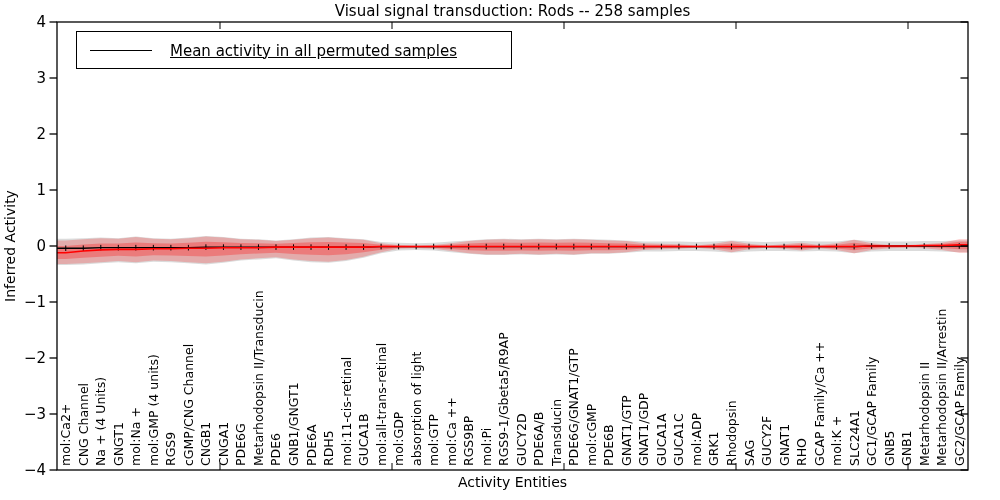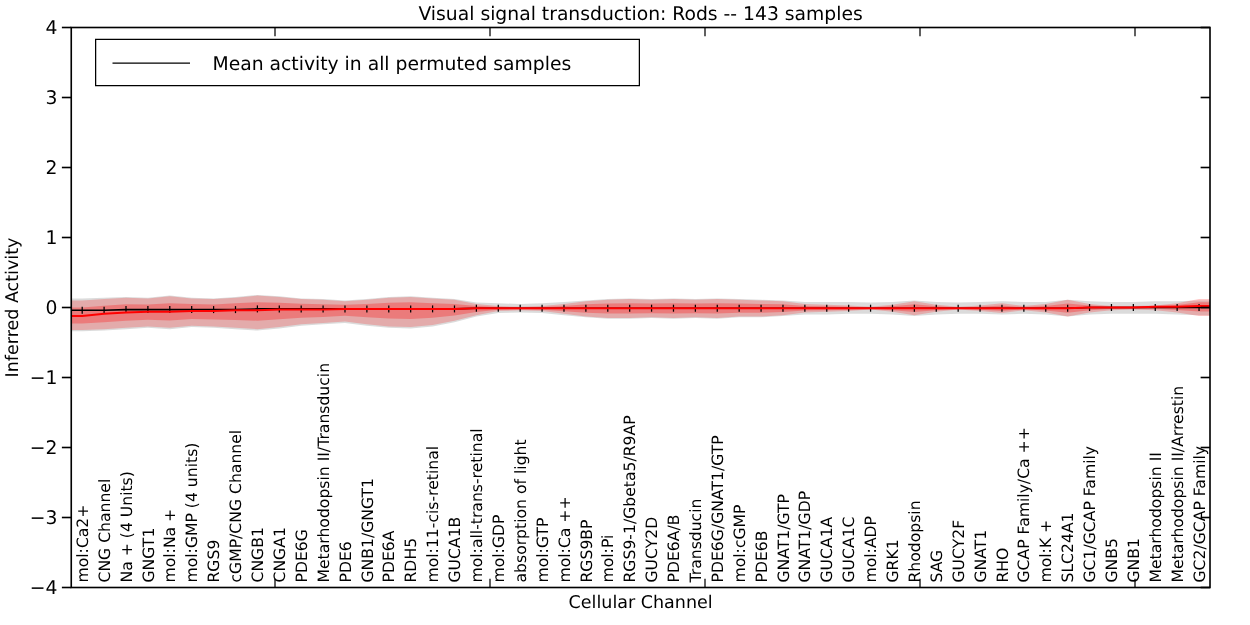--- a/index.html
+++ b/index.html
@@ -7,32 +7,32 @@
           font-family:"DejaVu Sans","Liberation Sans",sans-serif;color:#000;overflow:hidden;}
   .title{position:absolute;left:57px;width:911px;top:2px;text-align:center;
          font-size:15px;white-space:nowrap;}
   .ylabel{position:absolute;left:10px;top:246px;transform:translate(-50%,-50%) rotate(-90deg);
           font-size:14px;white-space:nowrap;}
   .xlabel{position:absolute;left:57px;width:911px;top:474px;text-align:center;font-size:14px;}
   .legend{position:absolute;left:76px;top:31px;width:434px;background:#ffffff;
           border:1.6px solid #000;z-index:2;padding:5px 0 4px 0;}
   .legend-row{display:flex;align-items:center;height:27px;}
   .legend-sample{width:62px;height:0;border-top:1.7px solid #000;margin:0 18px 0 13px;flex:0 0 auto;}
-  .legend-label{font-size:15px;white-space:nowrap;}
+  .legend-label{font-size:15px;white-space:nowrap;text-decoration:underline;}
   svg.plot{position:absolute;left:0;top:0;z-index:1;}
   text.ytick{font-size:15px;font-family:"DejaVu Sans","Liberation Sans",sans-serif;}
   text.xcat{font-size:12.5px;font-family:"DejaVu Sans","Liberation Sans",sans-serif;}
 </style>
 </head>
 <body>
 
 <div class="figure">
-  <div class="title">Visual signal transduction: Rods -- 143 samples</div>
+  <div class="title">Visual signal transduction: Rods -- 258 samples</div>
   <div class="ylabel">Inferred Activity</div>
-  <div class="xlabel">Cellular Channel</div>
+  <div class="xlabel">Activity Entities</div>
 
   <div class="legend">
     <div class="legend-row">
       <span class="legend-sample" id="legend-sample-0" style="border-top-color: rgb(0, 0, 0);"></span>
       <span class="legend-label">Mean activity in all permuted samples</span>
     </div>
   </div>
 
   <svg class="plot" id="plot" width="1000" height="500" viewBox="0 0 1000 500">
       <path d="M57,238.72 L65.75961538461539,238.72 L83.27884615384616,238.16 L100.79807692307693,237.6 L118.3173076923077,238.16 L135.83653846153845,236.48 L153.35576923076923,238.16 L170.875,238.72 L188.39423076923077,237.6 L205.91346153846155,235.92 L223.43269230769232,237.04 L240.9519230769231,238.72 L258.47115384615387,239.28 L275.99038461538464,240.4 L293.50961538461536,239.28 L311.0288461538462,237.6 L328.54807692307696,237.04 L346.0673076923077,238.16 L363.58653846153845,239.28 L381.1057692307692,242.08 L398.625,242.64 L416.1442307692308,243.2 L433.66346153846155,242.64 L451.1826923076923,241.52 L468.7019230769231,240.4 L486.22115384615387,239.28 L503.74038461538464,238.72 L521.2596153846155,239.28 L538.7788461538462,238.72 L556.2980769230769,239.28 L573.8173076923077,238.72 L591.3365384615385,239.28 L608.8557692307693,239.84 L626.375,240.4 L643.8942307692308,241.52 L661.4134615384615,241.52 L678.9326923076924,241.52 L696.4519230769231,242.08 L713.9711538461539,241.52 L731.4903846153846,240.4 L749.0096153846155,241.52 L766.5288461538462,242.08 L784.0480769230769,241.52 L801.5673076923077,240.96 L819.0865384615385,241.52 L836.6057692307693,241.52 L854.125,239.84 L871.6442307692308,240.96 L889.1634615384615,241.52 L906.6826923076924,241.52 L924.2019230769231,240.96 L941.7211538461539,240.96 L959.2403846153846,240.4 L968,240.4 L968,252.16 L959.2403846153846,252.16 L941.7211538461539,251.6 L924.2019230769231,251.04 L906.6826923076924,251.04 L889.1634615384615,251.04 L871.6442307692308,251.6 L854.125,253.28 L836.6057692307693,251.6 L819.0865384615385,251.04 L801.5673076923077,251.6 L784.0480769230769,251.04 L766.5288461538462,251.04 L749.0096153846155,251.6 L731.4903846153846,252.72 L713.9711538461539,251.6 L696.4519230769231,251.04 L678.9326923076924,251.04 L661.4134615384615,251.6 L643.8942307692308,251.6 L626.375,252.72 L608.8557692307693,253.84 L591.3365384615385,253.84 L573.8173076923077,254.96 L556.2980769230769,254.4 L538.7788461538462,254.96 L521.2596153846155,254.4 L503.74038461538464,254.96 L486.22115384615387,254.96 L468.7019230769231,253.84 L451.1826923076923,252.16 L433.66346153846155,250.48 L416.1442307692308,249.92 L398.625,250.48 L381.1057692307692,253.28 L363.58653846153845,257.76 L346.0673076923077,261.12 L328.54807692307696,262.8 L311.0288461538462,262.24 L293.50961538461536,260.56 L275.99038461538464,258.32 L258.47115384615387,259.44 L240.9519230769231,260.56 L223.43269230769232,262.8 L205.91346153846155,264.48 L188.39423076923077,263.36 L170.875,262.24 L153.35576923076923,261.68 L135.83653846153845,263.36 L118.3173076923077,262.24 L100.79807692307693,263.36 L83.27884615384616,264.48 L65.75961538461539,265.04 L57,265.04 Z" fill="#b0b0b0" fill-opacity="0.45" stroke="none"></path>

